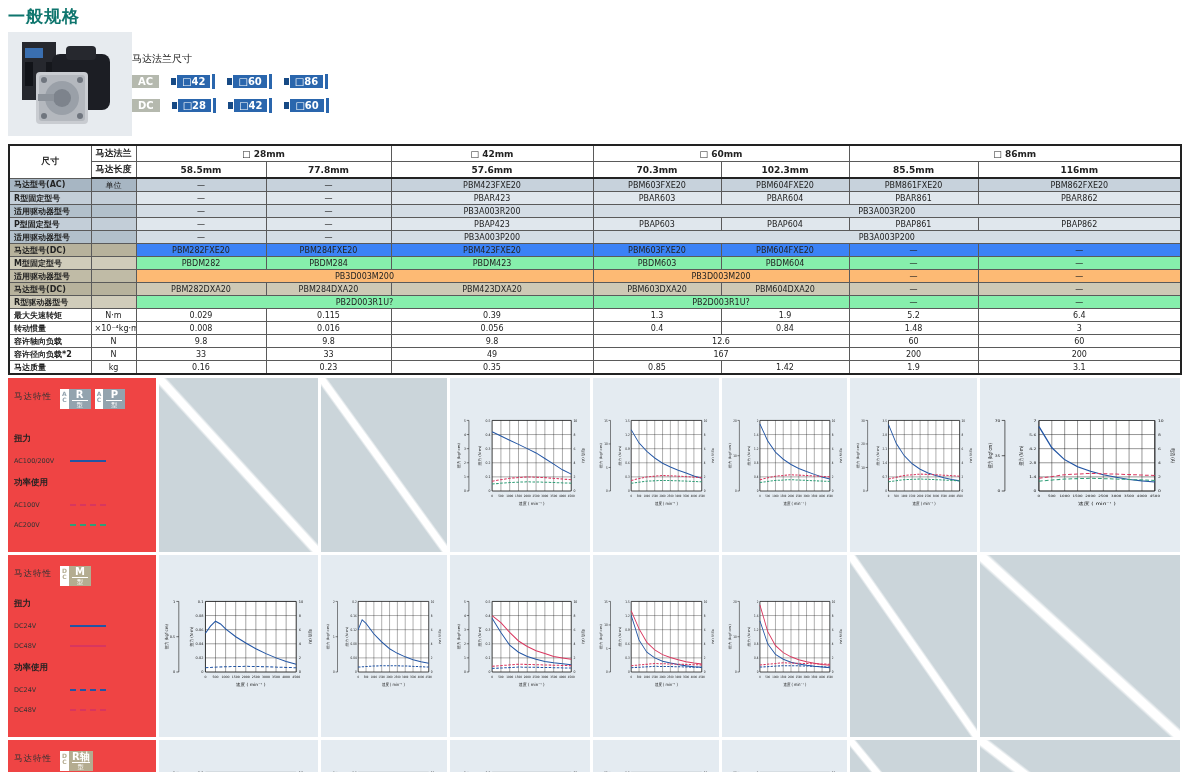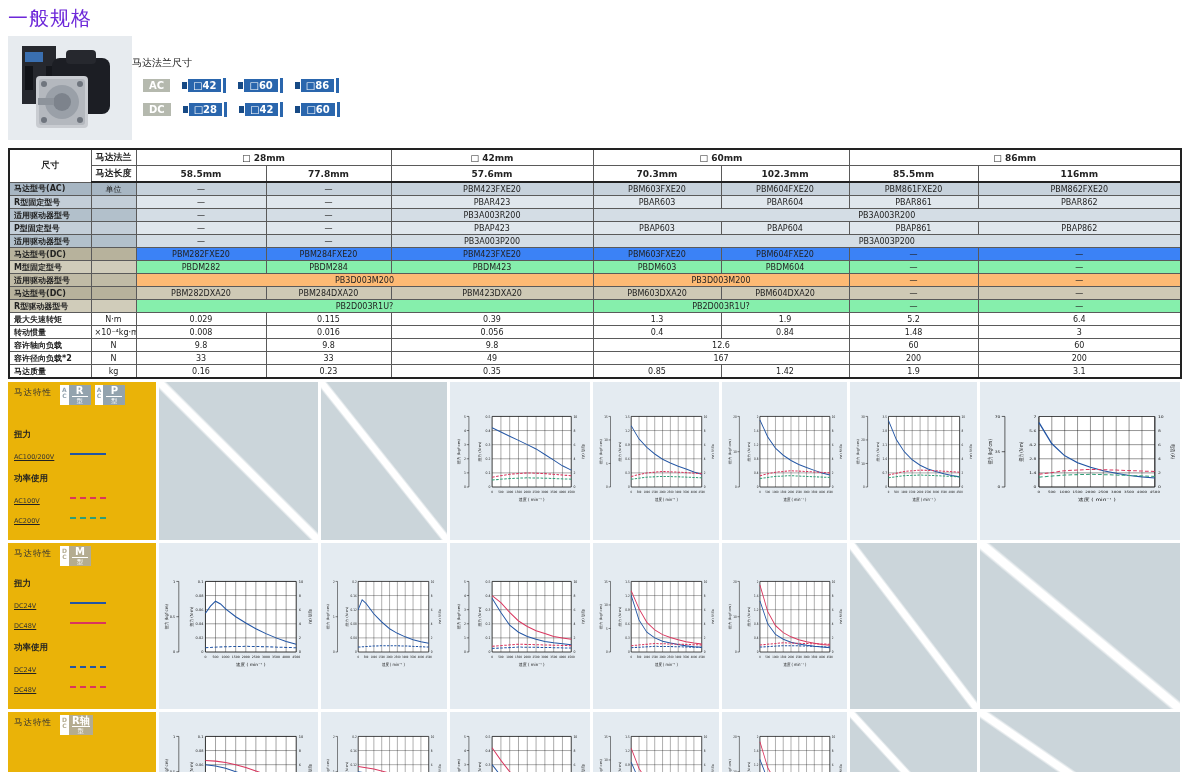--- a/index.html
+++ b/index.html
@@ -1,25 +1,25 @@
 <!DOCTYPE html>
 <html><head>
 <meta charset="utf-8">
 <style>
   html,body{margin:0;padding:0;background:#fff;}
   body{width:1188px;height:772px;overflow:hidden;font-family:"DejaVu Sans","Liberation Sans",sans-serif;color:#222;}
   .pagepad{padding:3px 8px 0 8px;}
-  .page-title{font-size:20px;font-weight:normal;color:#6d28d9;letter-spacing:1px;margin:2px 0 4px 0;}
+  .page-title{font-size:17px;font-weight:bold;color:#0f766e;letter-spacing:1px;margin:2px 0 4px 0;}
   .subtitle-bar{background:#fbe7c7;height:17px;line-height:17px;font-size:11px;font-weight:bold;color:#333;padding-left:6px;margin-bottom:8px;}
   
   .intro{display:flex;align-items:flex-start;height:106px;margin-bottom:6px;}
   .photo{width:124px;height:104px;background:#e9edf0;flex:none;}
   .flange-block{padding-top:20px;}
   .flange-title{font-size:10px;color:#222;margin-bottom:8px;}
-  .flange-row{display:flex;align-items:center;margin-bottom:9px;padding-left:11px;}
+  .flange-row{display:flex;align-items:center;margin-bottom:9px;}
   .pfx-badge{background:#b5b9ae;color:#fff;font-weight:bold;font-size:10px;padding:1px 6px;margin-right:12px;}
   .fbadge{display:inline-flex;align-items:center;margin-right:12px;}
   .fbadge .notch{width:5px;height:7px;background:#174a85;margin-right:1px;}
   .fbadge .box{background:#2a66ad;color:#fff;font-weight:bold;font-size:10px;padding:1px 5px;}
   .fbadge .bar{width:3px;height:15px;background:#2a66ad;margin-left:2px;}
   
   table.spec{border-collapse:collapse;table-layout:fixed;width:1172px;border:2px solid #222;}
   table.spec th,table.spec td{border:1px solid #5a5a5a;overflow:hidden;white-space:nowrap;padding:0 3px;}
   table.spec thead th{background:#fff;font-size:9px;font-weight:bold;height:15px;text-align:center;}
   table.spec thead tr:last-child th{border-bottom:2px solid #222;}
@@ -28,34 +28,34 @@
   tr.ac-a .lbl,tr.ac-a .unit{background:#a7b6c3}  tr.ac-a .dat{background:#c7d2dc}
   tr.ac-b .lbl,tr.ac-b .unit{background:#c3ced8}  tr.ac-b .dat{background:#e0e7ed}
   tr.ac-c .lbl,tr.ac-c .unit{background:#b2c0cb}  tr.ac-c .dat{background:#d4dde5}
   tr.dc-a .lbl,tr.dc-a .unit{background:#b7b29c}  tr.dc-a .dat{background:#3b82f6}
   tr.dc-b .lbl,tr.dc-b .unit{background:#d0ccba}  tr.dc-b .dat{background:#86efac}
   tr.dc-c .lbl,tr.dc-c .unit{background:#c0bba6}  tr.dc-c .dat{background:#fdba74}
   tr.dc-d .lbl,tr.dc-d .unit{background:#b7b29c}  tr.dc-d .dat{background:#cec9b5}
   tr.num .lbl,tr.num .unit,tr.num .dat{background:#fff}
   
   .chart-row{display:flex;gap:3px;margin-top:3px;}
-  .chart-label{width:148px;flex:none;background:#eab308;padding:3px 6px;box-sizing:border-box;font-size:8px;}
+  .chart-label{width:148px;flex:none;background:#ef4444;padding:11px 6px;box-sizing:border-box;font-size:8px;}
   .cl-head{display:flex;align-items:flex-start;}
   .cl-title{font-size:8.5px;color:#333;letter-spacing:1px;margin-right:8px;padding-top:2px;}
   .badge{display:inline-flex;margin-right:4px;}
   .b-top{background:#fff;font-weight:bold;font-size:6px;line-height:6px;padding:2px 2px;text-align:center;}
   .b-main{color:#fff;text-align:center;padding:1px 3px;min-width:16px;}
   .b-letter{display:block;font-size:10px;line-height:10px;font-weight:bold;border-bottom:1px solid #fff;}
   .b-sub{display:block;font-size:6px;line-height:7px;}
   .cl-legend{}
   .r1 .cl-legend{margin-top:24px}
   .r2 .cl-legend{margin-top:12px}
   .r3 .cl-legend{margin-top:48px}
   .cl-gt{font-weight:bold;font-size:8.5px;margin:8px 0 3px 0;color:#222;}
-  .cl-item{display:flex;margin:12px 0;text-decoration:underline;}
+  .cl-item{display:flex;align-items:center;margin:12px 0;}
   .cl-name{width:56px;font-size:6.5px;color:#333;}
   .cl-line{width:36px;height:0;}
   .chart-cell{background:#e4ebf1;display:flex;align-items:center;justify-content:center;box-sizing:border-box;}
   .chart-cell.diag{background:linear-gradient(to top right,#cbd5da 47.5%,#ffffff 48.6%,#ffffff 51.4%,#cbd5da 52.5%);}
   .footnote{font-size:7.5px;color:#333;margin-top:4px;}
   svg text{font-family:"DejaVu Sans","Liberation Sans",sans-serif;}
 </style>
 </head>
 <body>
 

